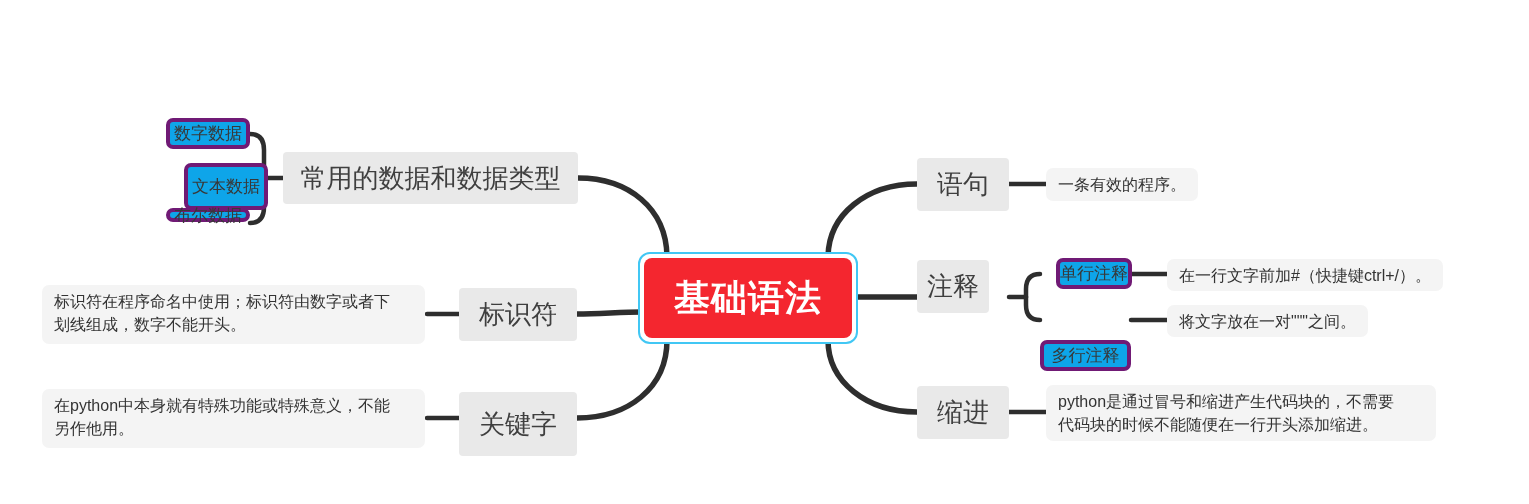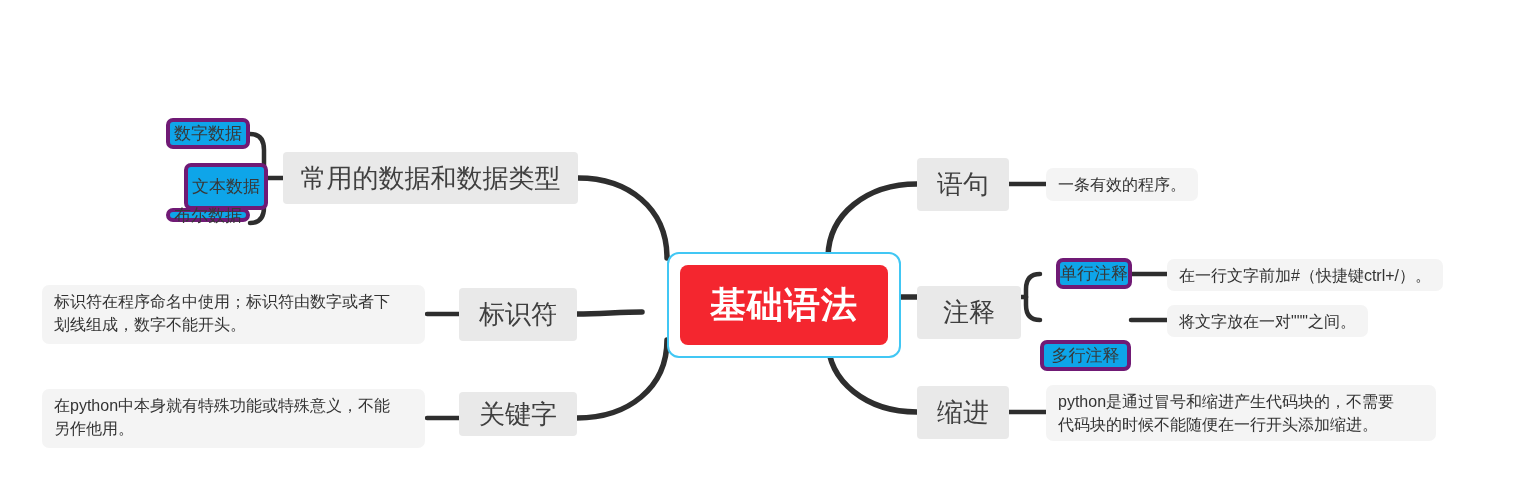--- a/index.html
+++ b/index.html
@@ -30,23 +30,22 @@
     cursor: default;
   }
   
   .central-ring {
     position: absolute;
     z-index: 2;
     left: 638px; top: 252px;
     background: #ffffff;
     border: 2px solid #41c7f4;
     border-radius: 12px;
-    padding: 11px;
+    padding: 4px;
     box-sizing: border-box;
-    margin-left: 29px;
   }
   .central-body {
     background: #f4262f;
     border-radius: 8px;
     width: 208px;
     height: 80px;
     display: flex;
     align-items: center;
     justify-content: center;
     color: #ffffff;
@@ -125,26 +124,26 @@
   <div class="node sub" style="left:184px;top:163px;width:84px;height:47px;">文本数据</div>
   <div class="node sub" style="left:166px;top:208px;width:84px;height:14px;">布尔数据</div>
   <div class="node branch" style="left:283px;top:152px;width:295px;height:52px;">常用的数据和数据类型</div>
 
   <div class="note" style="left:42px;top:285px;width:383px;height:59px;font-family:Liberation Serif, serif;">标识符在程序命名中使用；标识符由数字或者下
 划线组成，数字不能开头。</div>
   <div class="node branch" style="left:459px;top:288px;width:118px;height:53px;">标识符</div>
 
   <div class="note" style="left:42px;top:389px;width:383px;height:59px;">在python中本身就有特殊功能或特殊意义，不能
 另作他用。</div>
-  <div class="node branch" style="left:459px;top:392px;width:118px;height:44px;">关键字</div>
+  <div class="node branch" style="left:459px;top:392px;width:118px;height:64px;">关键字</div>
 
   <div class="node branch" style="left:917px;top:158px;width:92px;height:53px;">语句</div>
   <div class="note note--nowrap" style="left:1046px;top:168px;min-width:147px;height:33px;">一条有效的程序。</div>
 
-  <div class="node branch" style="left:917px;top:286px;width:104px;height:53px;">注释</div>
+  <div class="node branch" style="left:917px;top:260px;width:72px;height:53px;">注释</div>
   <div class="node sub" style="left:1056px;top:258px;width:76px;height:31px;">单行注释</div>
   <div class="note note--nowrap" style="left:1167px;top:259px;height:32px;">在一行文字前加#（快捷键ctrl+/）。</div>
   <div class="node sub" style="left:1040px;top:304px;width:91px;height:31px;margin-top:36px;">多行注释</div>
   <div class="note note--nowrap" style="left:1167px;top:305px;height:32px;">将文字放在一对"""之间。</div>
 
   <div class="node branch" style="left:917px;top:386px;width:92px;height:53px;">缩进</div>
   <div class="note" style="left:1046px;top:385px;width:390px;height:56px;">python是通过冒号和缩进产生代码块的，不需要
 代码块的时候不能随便在一行开头添加缩进。</div>
 
 </div>

